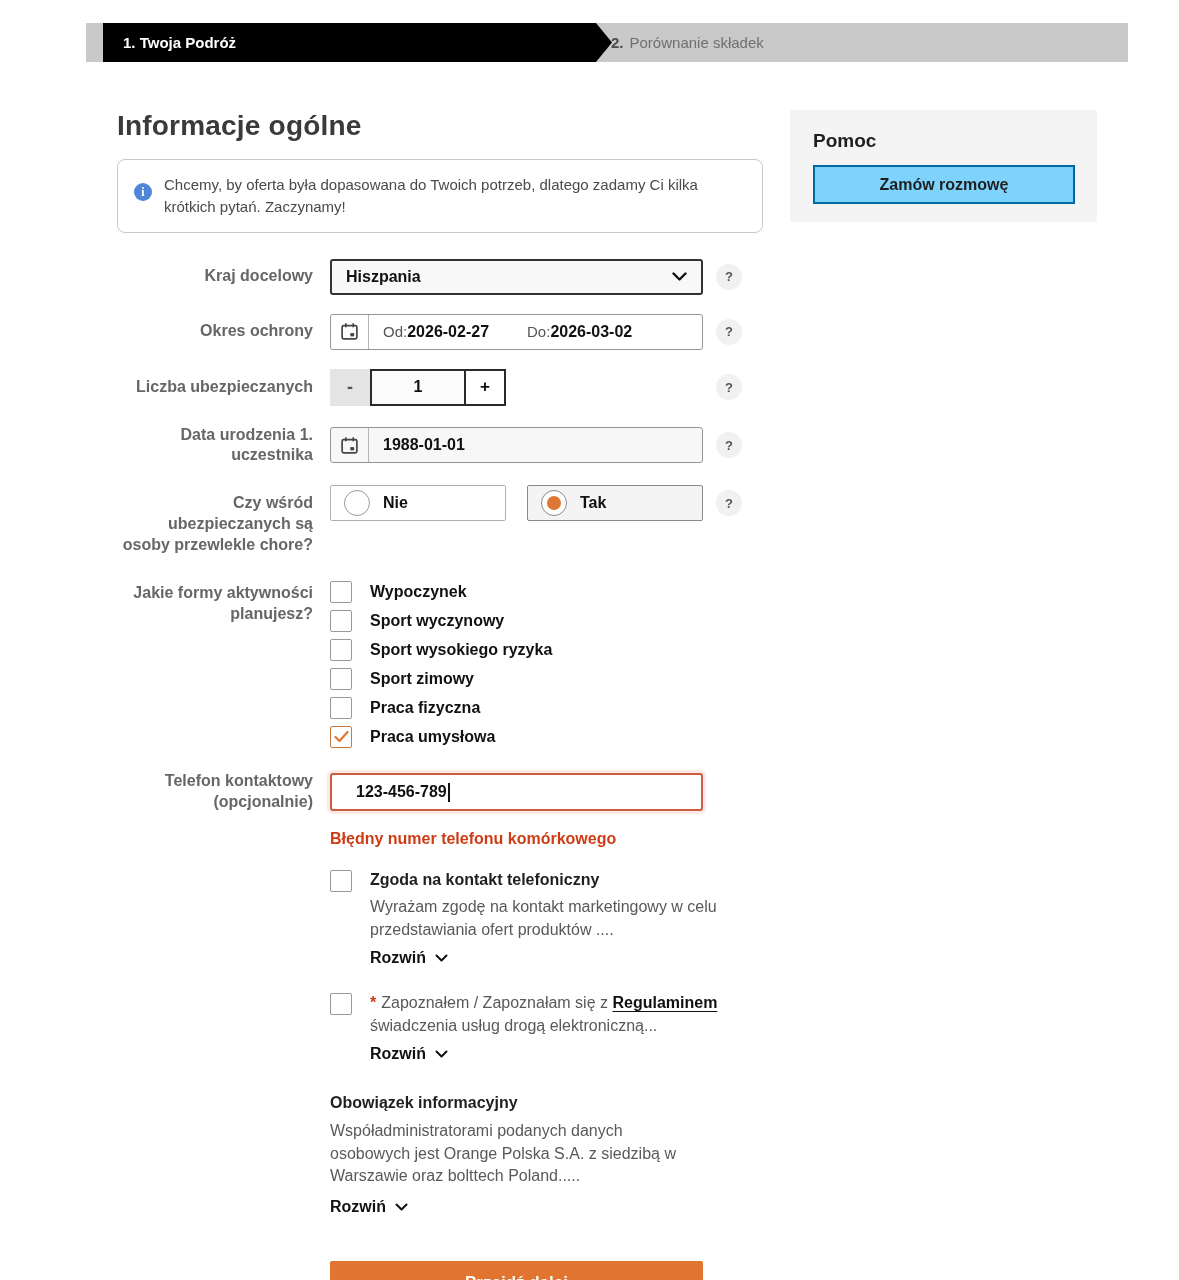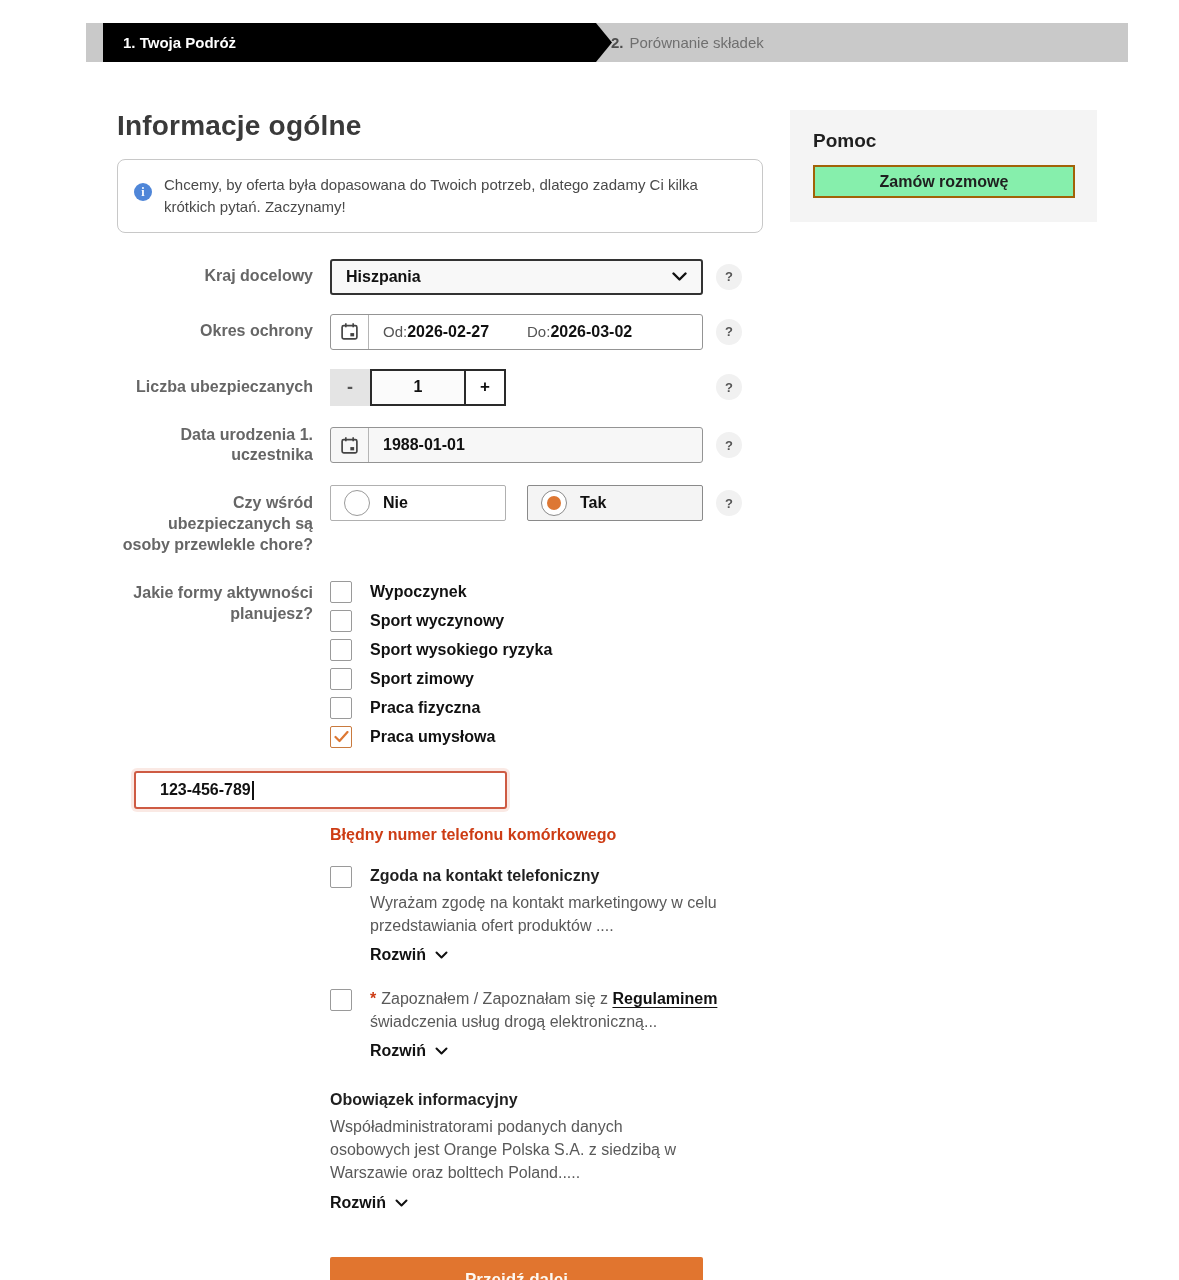--- a/index.html
+++ b/index.html
@@ -37,21 +37,21 @@
     flex:0 0 18px; width:18px; height:18px; border-radius:50%; background:#4f86d8;
     color:#fff; font-size:12px; font-weight:700; font-family:"Liberation Serif", serif;
     display:flex; align-items:center; justify-content:center; margin-top:9px;
   }
   .intro-text { margin-left:12px; font-size:15px; color:#4a4a4a; line-height:1.45; }
 
   
   .help-panel { background:#f4f4f4; padding:20px 22px 24px 23px; height:112px; }
   .help-title { font-size:19px; font-weight:700; color:#1f1f1f; }
   .help-btn {
-    margin-top:13px; width:100%; height:33px; background:#86efac; border:2px solid #a16207;
+    margin-top:13px; width:100%; height:39px; background:#7dd3fc; border:2px solid #0369a1;
     font-size:16px; font-weight:700; color:#1f1f1f; cursor:pointer;
     font-family:"Liberation Sans", sans-serif;
   }
 
   
   .form { margin-top:26px; }
   .row { display:flex; margin-bottom:19px; }
   .row .label {
     width:196px; text-align:right; font-size:16px; font-weight:700; color:#666;
     line-height:1.3; flex:0 0 196px;
@@ -320,20 +320,24 @@
                 <svg width="15" height="12" viewBox="0 0 15 12">
                   <path d="M1.5 6l4 4 8-9" fill="none" stroke="#dd7733" stroke-width="2.2" stroke-linecap="round" stroke-linejoin="round"></path>
                 </svg>
               </span>
             <span class="chk-lbl">Praca umysłowa</span>
           </div>
         </div>
       </div>
 
       <div class="row v-center phone-row">
+        <div class="label">
+          <span>Telefon kontaktowy</span><br>
+          <span>(opcjonalnie)</span>
+        </div>
         <div class="field-area">
           <div class="phone-input">
             <span class="val">123-456-789</span>
               <span class="caret"></span>
           </div>
         </div>
         <div class="q-slot"></div>
       </div>
       <div class="error-msg">Błędny numer telefonu komórkowego</div>
 

